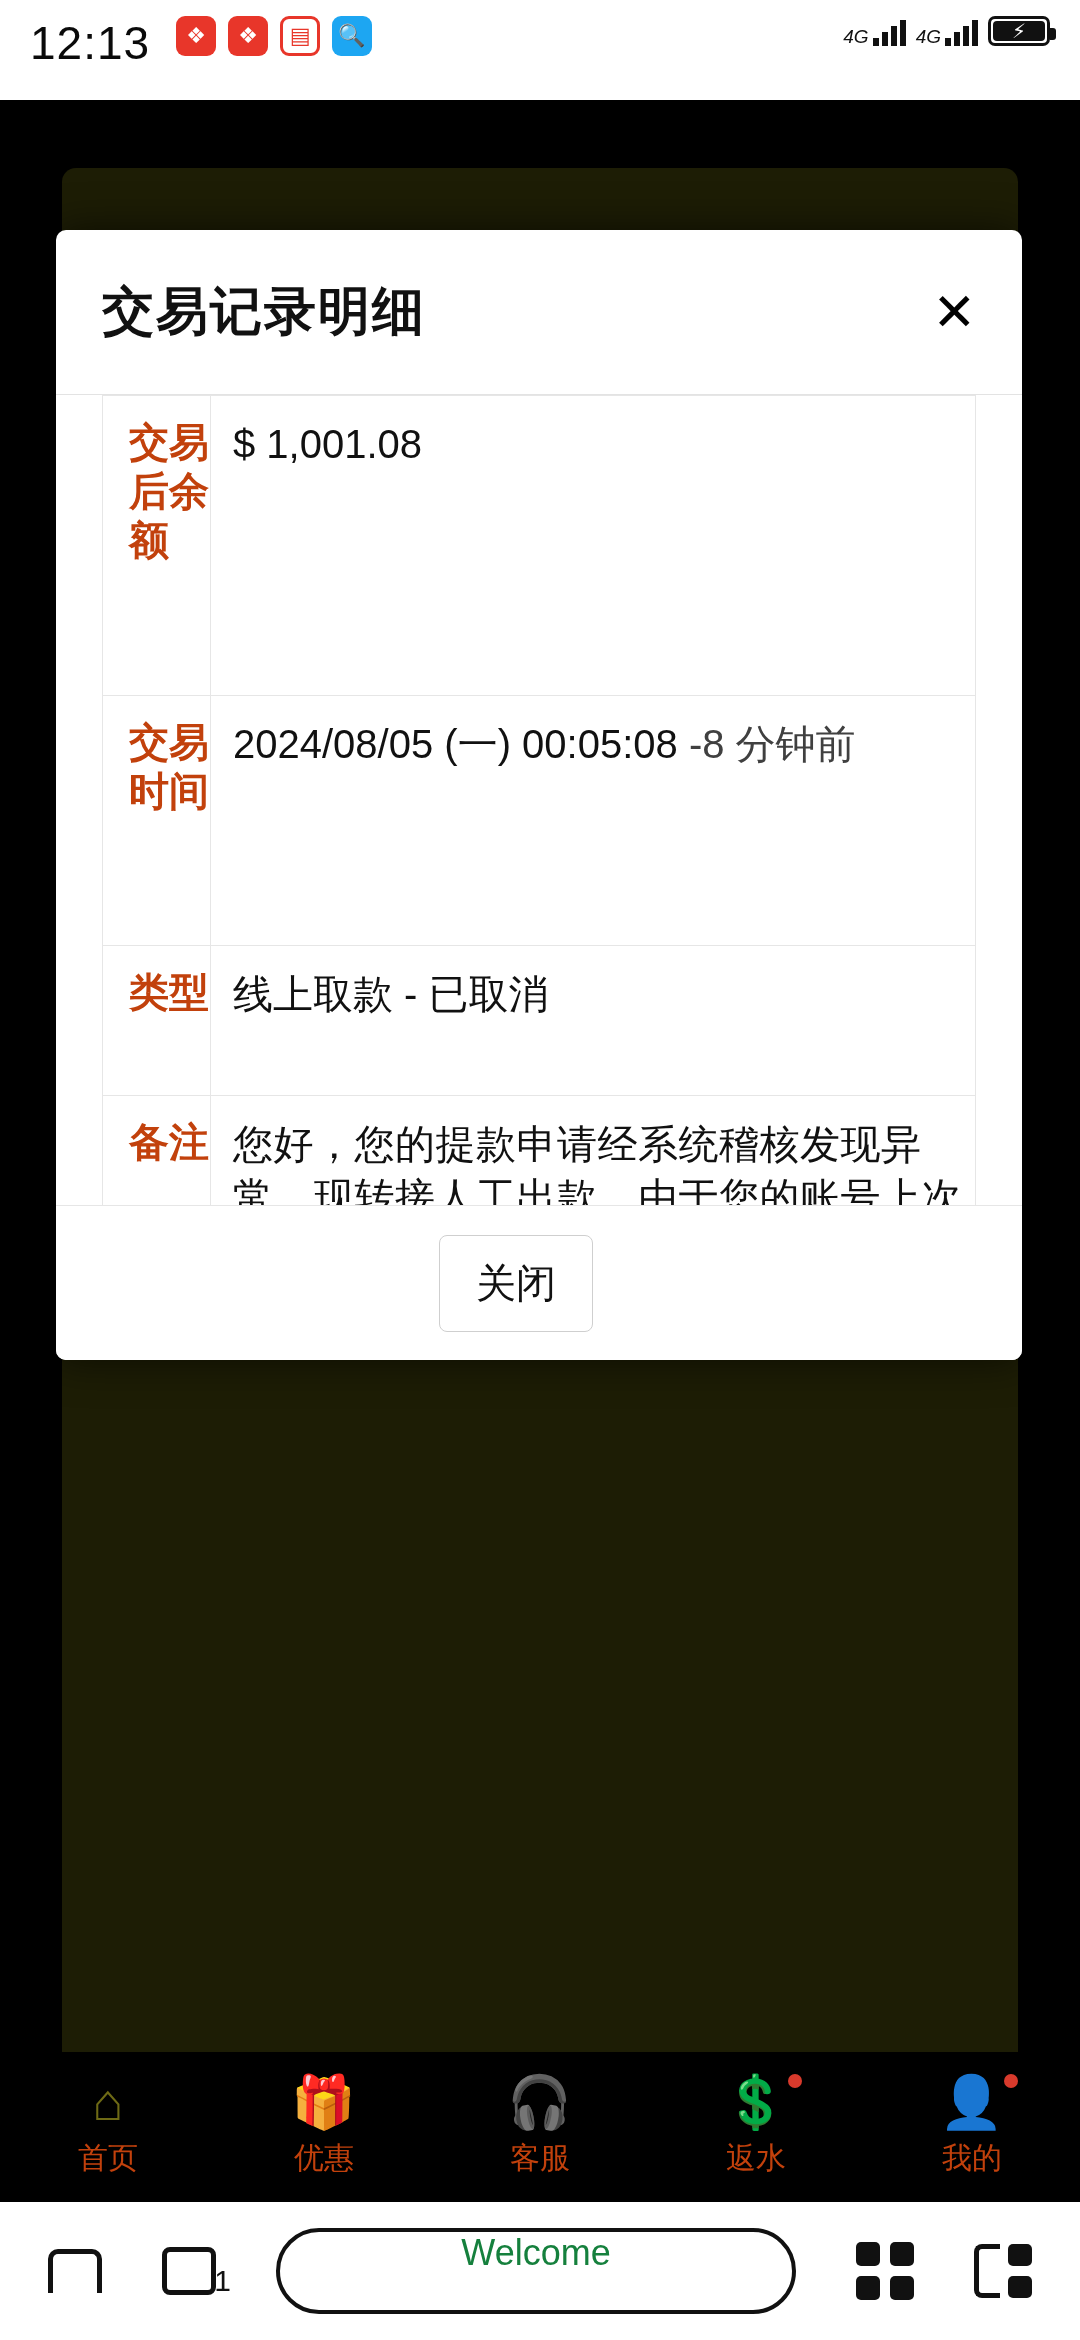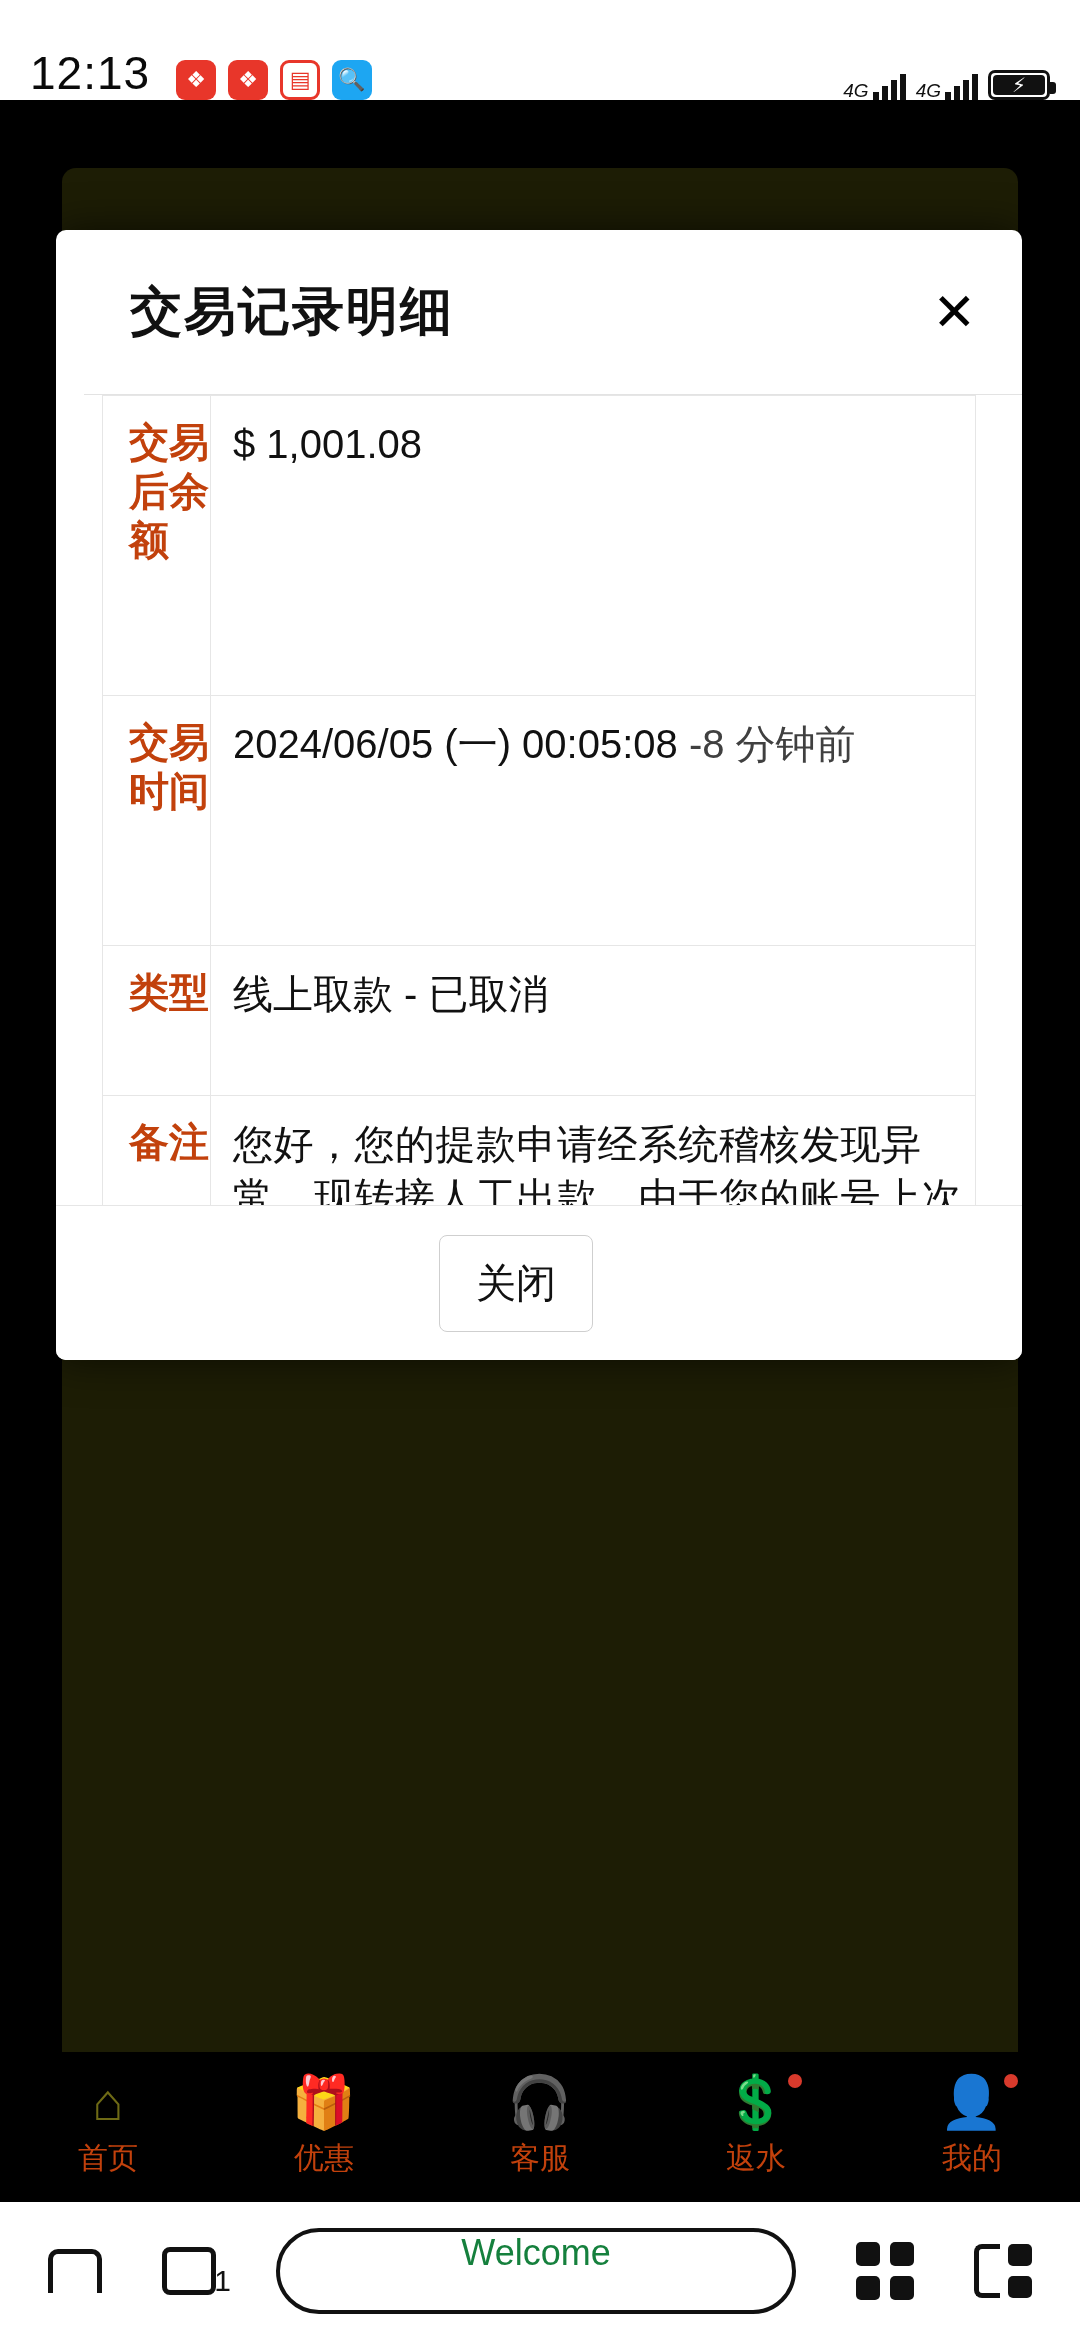--- a/index.html
+++ b/index.html
@@ -7,22 +7,22 @@
     width: 1080px; height: 2340px;
     background: #000;
     font-family: "Liberation Sans", "DejaVu Sans", sans-serif;
     overflow: hidden;
   }
   #screen { position: relative; width: 1080px; height: 2340px; background: #000; }
 
   
   .statusbar {
     position: absolute; top: 0; left: 0; width: 1080px; height: 100px;
-    background: #fff; display: flex; align-items: flex-end;
-    padding: 0 30px;
+    background: #fff; display: flex; align-items: flex-start;
+    padding: 16px 30px;
   }
   .clock { font-size: 46px; color: #0a0a0a; letter-spacing: 1px; }
   .status-icons-left { display: flex; align-items: center; gap: 12px; margin-left: 26px; }
   .sicon { width: 40px; height: 40px; border-radius: 9px; display: flex; align-items: center; justify-content: center; color:#fff; font-size: 22px; }
   .sicon.red { background: #e8362a; }
   .sicon.white-red { background:#fff; border:3px solid #e8362a; color:#e8362a; }
   .sicon.blue { background: #1da6f2; }
   .status-right { margin-left: auto; display: flex; align-items: center; gap: 10px; }
   .netgrp { display: flex; align-items: flex-end; gap: 4px; }
   .netlabel { font-size: 19px; color: #111; line-height: 1; font-style: italic; }
@@ -69,21 +69,20 @@
 
   
   .modal {
     position:absolute; top: 230px; left: 56px; width: 966px; height: 1130px;
     background:#fff; border-radius: 10px; overflow:hidden;
     box-shadow: 0 0 40px rgba(0,0,0,.6);
   }
   .modal-header {
     height: 165px; display:flex; align-items:center; padding: 0 46px;
     border-bottom: 1px solid #e3e3e3;
-    margin-left: 28px;
   }
   .modal-title { font-size: 52px; font-weight: 700; color:#111; letter-spacing: 2px; }
   .modal-close {
     margin-left:auto; font-size: 52px; color:#000; line-height:1; cursor:pointer; font-weight:700;
   }
   .modal-body {
     height: 810px; overflow:hidden; padding: 0 46px;
   }
   table.detail { width: 100%; border-collapse: collapse; table-layout: fixed; }
   table.detail td {
@@ -214,21 +213,21 @@
     <div class="modal-body">
       <table class="detail">
         <tbody>
             <tr class="row-amount">
           <td class="lbl">交易后余额</td>
           <td class="val">$ 1,001.08</td>
         </tr>
         <tr class="row-time">
           <td class="lbl">交易时间</td>
           <td class="val">
-            <span>2024/06/05 (一) 00:05:08</span>
+            <span>2024/08/05 (一) 00:05:08</span>
             <span class="muted">-8 分钟前</span>
           </td>
         </tr>
         <tr class="row-type">
           <td class="lbl">类型</td>
           <td class="val">线上取款 - 已取消</td>
         </tr>
         <tr class="row-note">
           <td class="lbl">备注</td>
           <td class="val note">您好，您的提款申请经系统稽核发现异常，现转接人工出款，由于您的账号上次领取彩金盈利已出款成功后续没继续娱乐，被系统判定为异常，现需充值同等账号金额激活账户后打码全部余额一倍流水即可提款，如是您本人登录娱乐，还请放心充值进行核实，出款无忧~感谢您的支持与信任，祝您盈利多多。</td>

